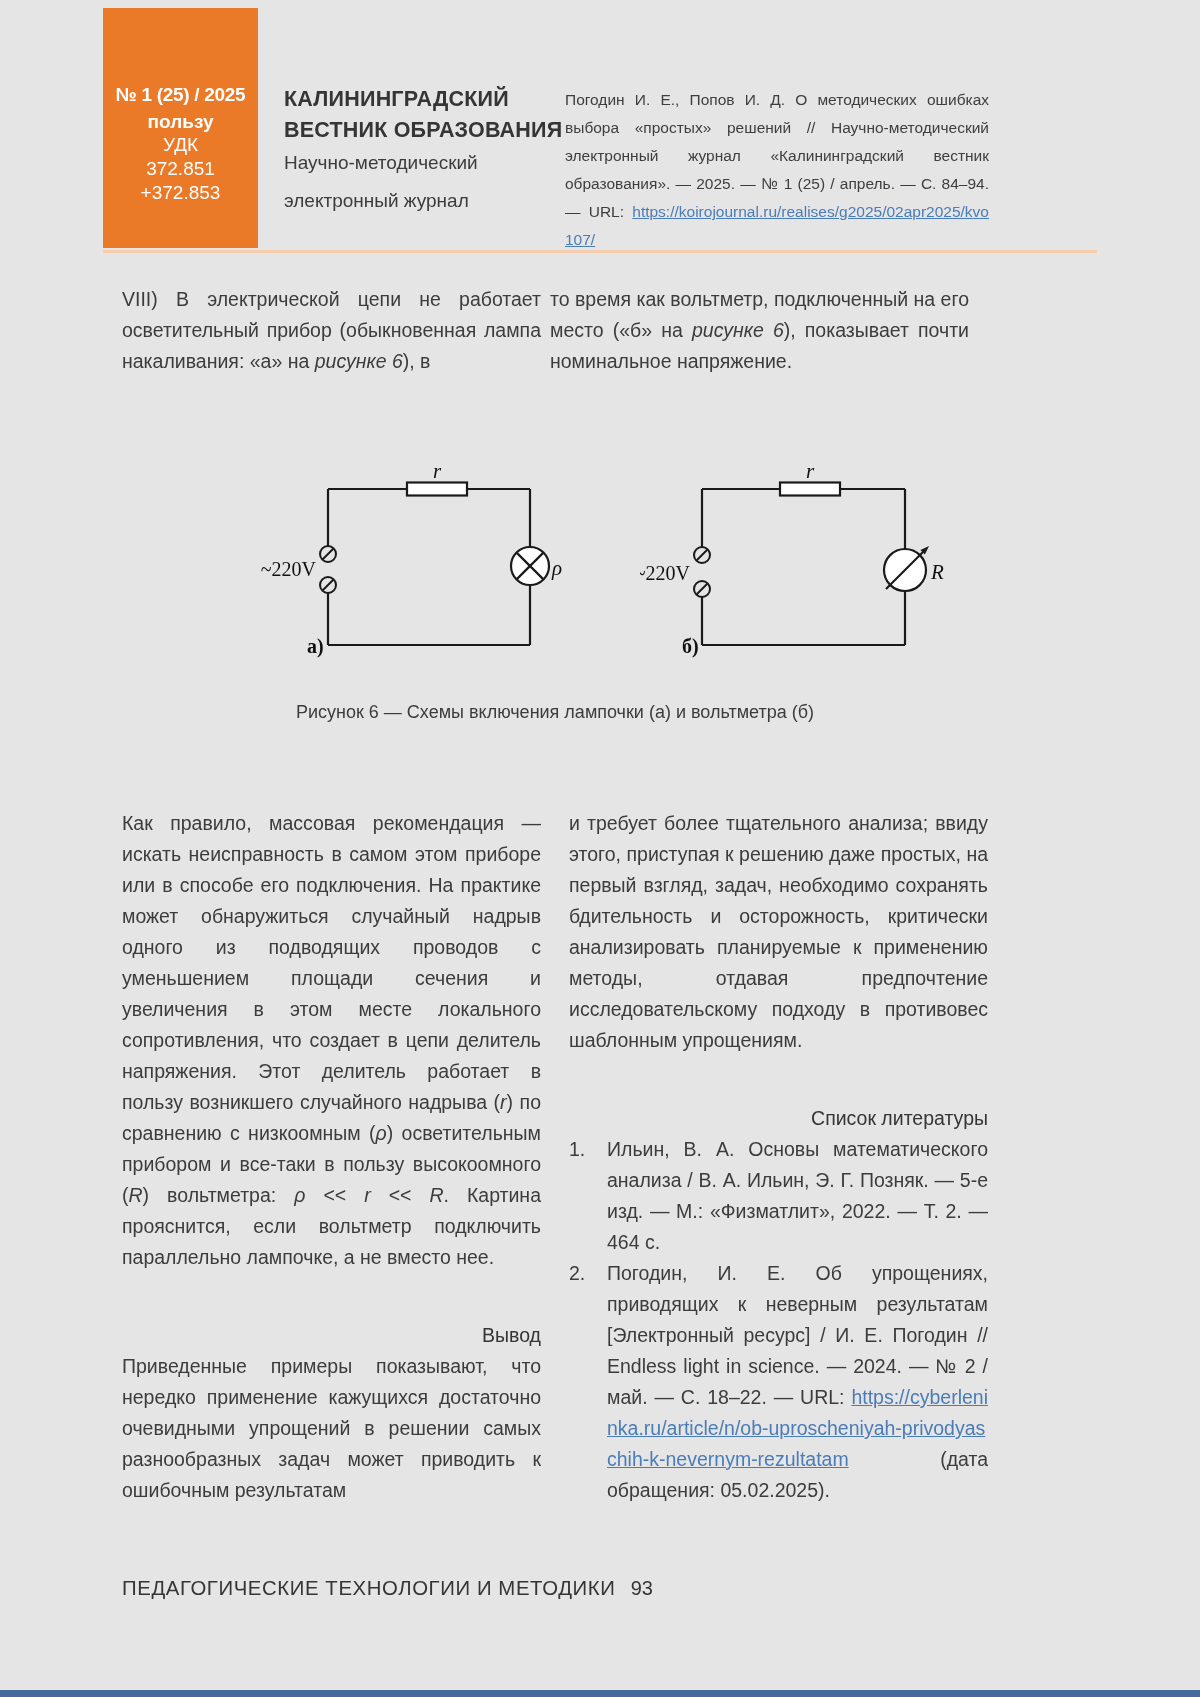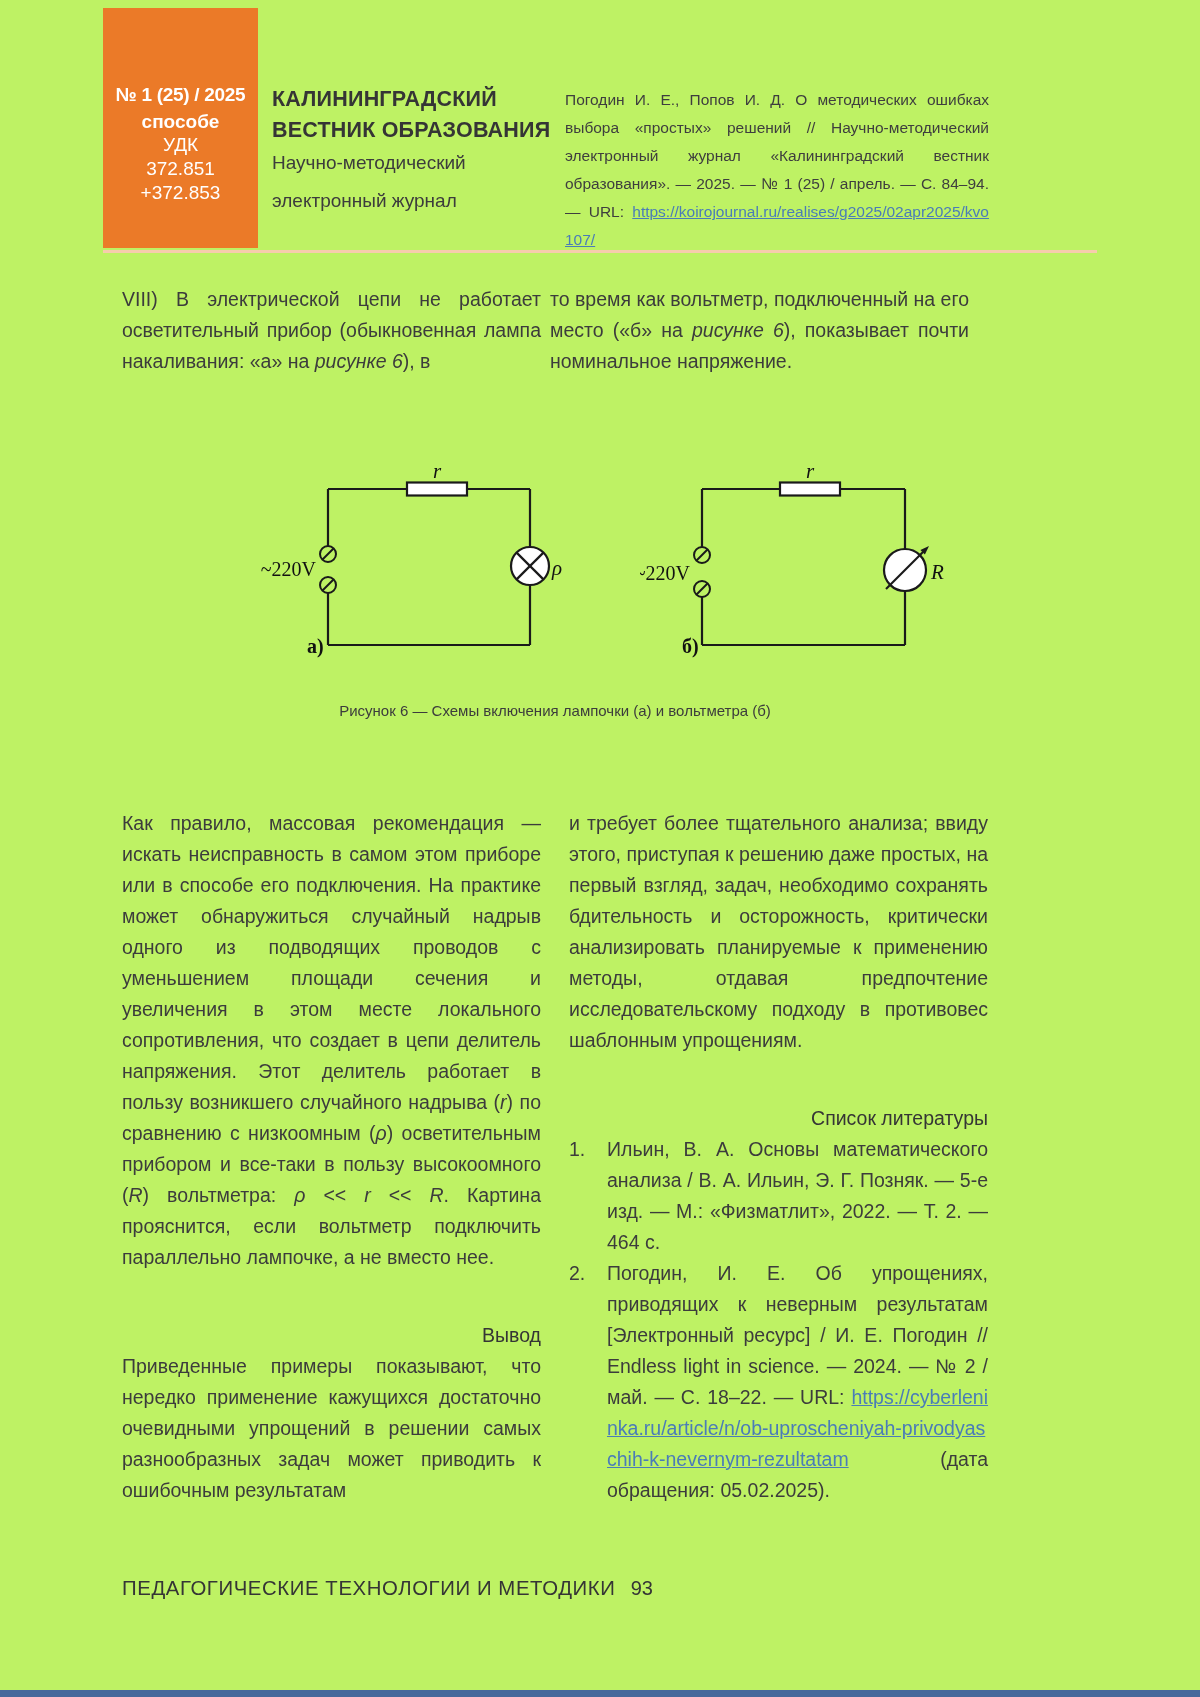--- a/index.html
+++ b/index.html
@@ -7,35 +7,35 @@
     --divider:#F6CDAC;
     --link:#4A7CB8;
     --text:#3C3C3C;
     --bar:#46699B;
   }
   *{margin:0;padding:0;box-sizing:border-box;}
   html,body{background:#ffffff;}
   .page{
     position:relative;
     width:1200px;height:1697px;
-    background:#bef264;
+    background:#e5e5e5;
     font-family:"Liberation Sans","DejaVu Sans",sans-serif;
     color:var(--text);
     overflow:hidden;
   }
   
   .issue-block{
     position:absolute;left:103px;top:8px;width:155px;height:240px;
     background:var(--accent);color:#ffffff;text-align:center;
     padding-top:76px;
   }
   .issue-number{font-size:19px;font-weight:600;white-space:nowrap;letter-spacing:-0.3px;}
   .issue-month{font-size:19px;font-weight:700;margin-top:5px;}
   .udk{font-size:19px;line-height:24px;font-weight:400;}
-  .journal-title{position:absolute;left:272px;top:84px;}
+  .journal-title{position:absolute;left:284px;top:84px;}
   .jt-line{font-size:21.5px;font-weight:700;line-height:31px;color:#353535;letter-spacing:0.2px;}
   .jt-sub{font-size:19px;font-weight:400;line-height:30px;color:#3C3C3C;margin-top:8px;}
   .jt-sub.first{margin-top:2px;}
   .citation{
     position:absolute;left:565px;top:86px;width:424px;
     font-size:15.5px;line-height:28px;text-align:justify;color:#3E3E3E;
   }
   .header-divider{
     position:absolute;left:103px;top:250px;width:994px;height:3px;
     background:var(--divider);
@@ -53,21 +53,21 @@
   .ref-text{flex:1;}
   .it{font-style:italic;}
   .lnk{color:var(--link);text-decoration:underline;word-break:break-all;cursor:pointer;}
   
   .figure{position:absolute;left:0;top:462px;width:1200px;height:212px;}
   .circuit{position:absolute;top:0;}
   .circuit.a{left:250px;}
   .circuit.b{left:640px;}
   .figure-caption{
     position:absolute;left:122px;top:702px;width:866px;
-    text-align:center;font-size:15px;color:var(--text);
+    text-align:center;font-size:18px;color:var(--text);
   }
   svg .wire{stroke:#1a1a1a;stroke-width:2.2;fill:none;}
   svg .part{stroke:#1a1a1a;stroke-width:2.2;fill:#ffffff;}
   svg .thin{stroke:#1a1a1a;stroke-width:2;fill:none;}
   svg text{fill:#111111;}
   .lbl-serif{font-family:"Liberation Serif","DejaVu Serif",serif;font-size:20px;}
   .lbl-italic{font-family:"Liberation Serif","DejaVu Serif",serif;font-style:italic;font-size:21px;}
   .lbl-bold{font-family:"Liberation Serif","DejaVu Serif",serif;font-weight:700;font-size:20px;}
   
   .footer{
@@ -78,21 +78,21 @@
   .footer-page{font-size:20px;color:#353535;}
   .bottom-bar{position:absolute;left:0;bottom:0;width:1200px;height:7px;background:var(--bar);}
 </style>
 </head>
 <body>
 
 <div class="page">
 
   <div class="issue-block">
     <div class="issue-number">№ 1 (25) / 2025</div>
-    <div class="issue-month">способе</div>
+    <div class="issue-month">пользу</div>
     <div class="udk">
       <div>УДК</div>
       <div>372.851</div>
       <div>+372.853</div>
     </div>
   </div>
 
   <div class="journal-title">
     <div class="jt-line">КАЛИНИНГРАДСКИЙ</div>
     <div class="jt-line">ВЕСТНИК ОБРАЗОВАНИЯ</div>

